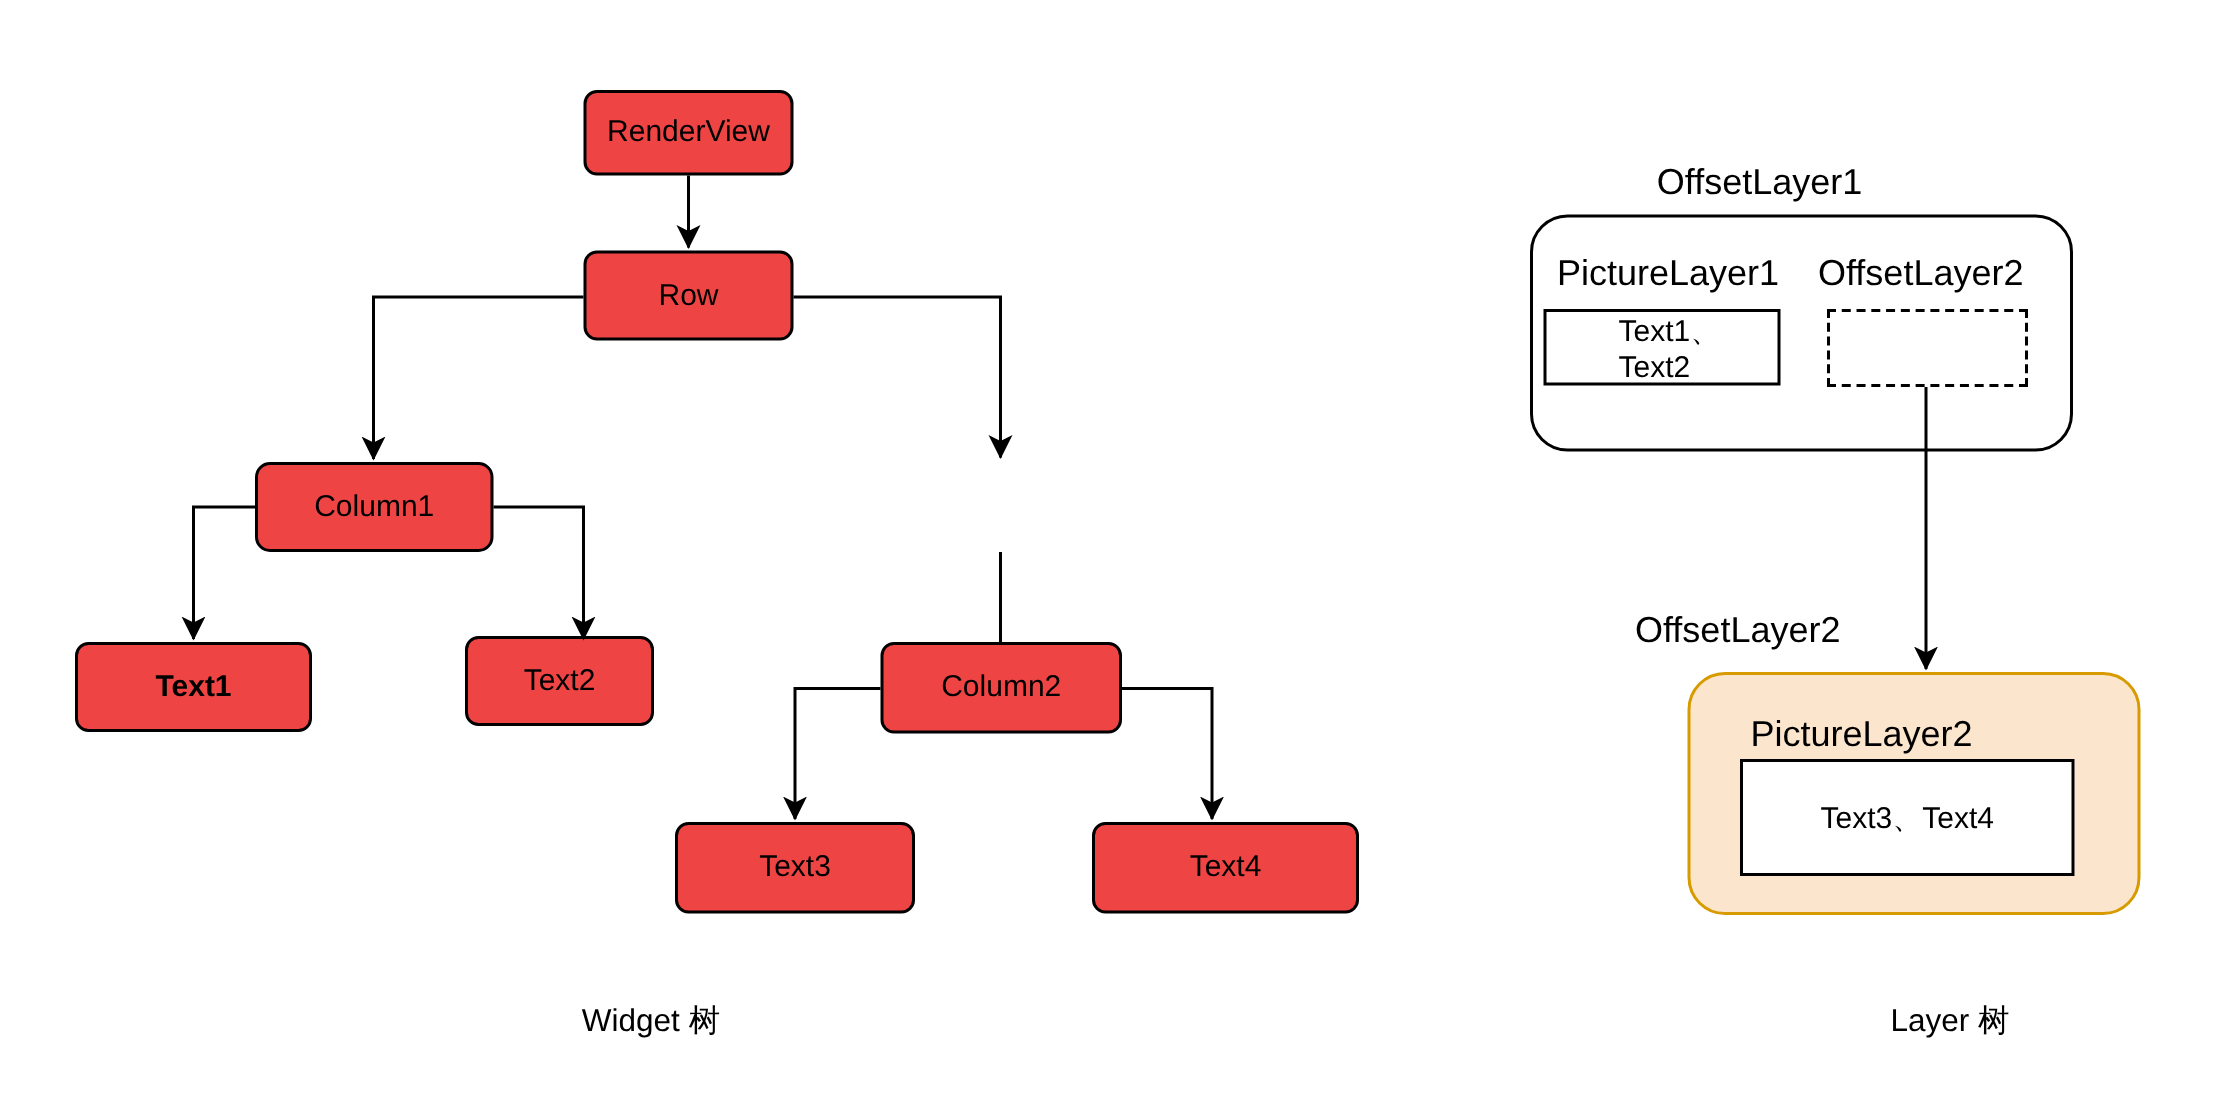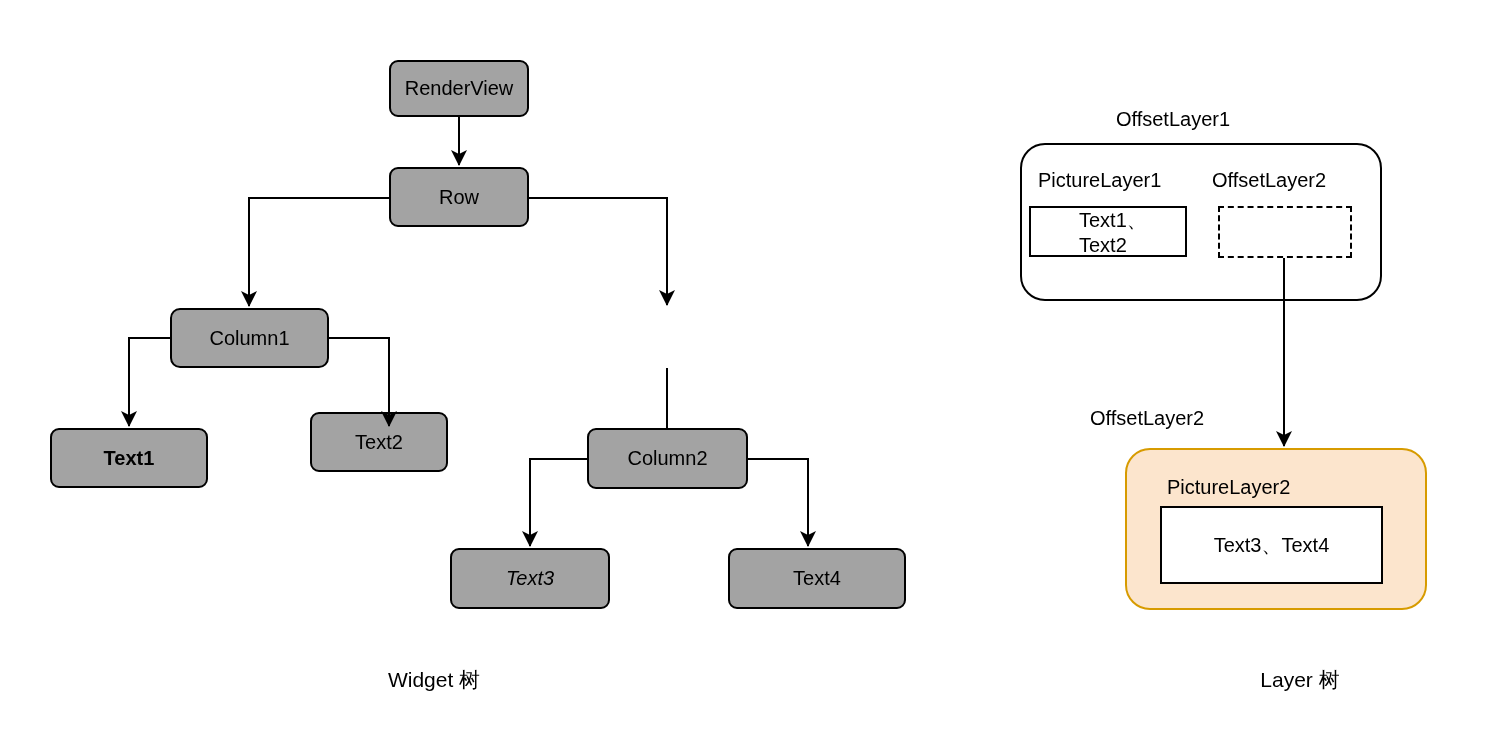--- a/index.html
+++ b/index.html
@@ -14,21 +14,21 @@
     background: #ffffff;
     font-family: "Liberation Sans", "DejaVu Sans", sans-serif;
     color: #000000;
     overflow: hidden;
   }
   .node {
     position: absolute;
     box-sizing: border-box;
     border: 2px solid #000000;
     border-radius: 9px;
-    background: #a3a3a3;
+    background: #ef4444;
     display: flex;
     align-items: center;
     justify-content: center;
     font-size: 20px;
     z-index: 1;
     white-space: nowrap;
   }
   .container-box {
     position: absolute;
     box-sizing: border-box;
@@ -40,21 +40,21 @@
   .orange {
     background: #FCE5CD;
     border-color: #D79B00;
   }
   .dashed {
     border-style: dashed;
     background: transparent;
   }
   .plain-label {
     position: absolute;
-    font-size: 20px;
+    font-size: 24px;
     white-space: nowrap;
     z-index: 2;
   }
   .centered-label {
     text-align: center;
   }
   .inner-content {
     display: flex;
     align-items: center;
     justify-content: center;
@@ -90,25 +90,25 @@
 
   <div class="node" style="left:389px; top:60px; width:140px; height:57px;">RenderView</div>
 
   <div class="node" style="left:389px; top:167px; width:140px; height:60px;">Row</div>
 
   <div class="node" style="left:170px; top:308px; width:159px; height:60px;border-radius:10px;">Column1</div>
 
 
   <div class="node" style="left:50px; top:428px; width:158px; height:60px;font-weight:bold;">Text1</div>
 
-  <div class="node" style="left:310px; top:412px; width:138px; height:60px;">Text2</div>
+  <div class="node" style="left:310px; top:424px; width:126px; height:60px;">Text2</div>
 
   <div class="node" style="left:587px; top:428px; width:161px; height:61px;">Column2</div>
 
-  <div class="node" style="left:450px; top:548px; width:160px; height:61px;font-style:italic;">Text3</div>
+  <div class="node" style="left:450px; top:548px; width:160px; height:61px;">Text3</div>
 
   <div class="node" style="left:728px; top:548px; width:178px; height:61px;">Text4</div>
 
   <div class="caption" style="left:334px; top:666px;">Widget 树</div>
 
   <div class="plain-label centered-label" style="left:1023px; top:108px; width:300px;">OffsetLayer1</div>
 
   <div class="container-box rounded-lg" style="left:1020px; top:143px; width:362px; height:158px;"></div>
 
   <div class="plain-label" style="left:1038px; top:169px;">PictureLayer1</div>

